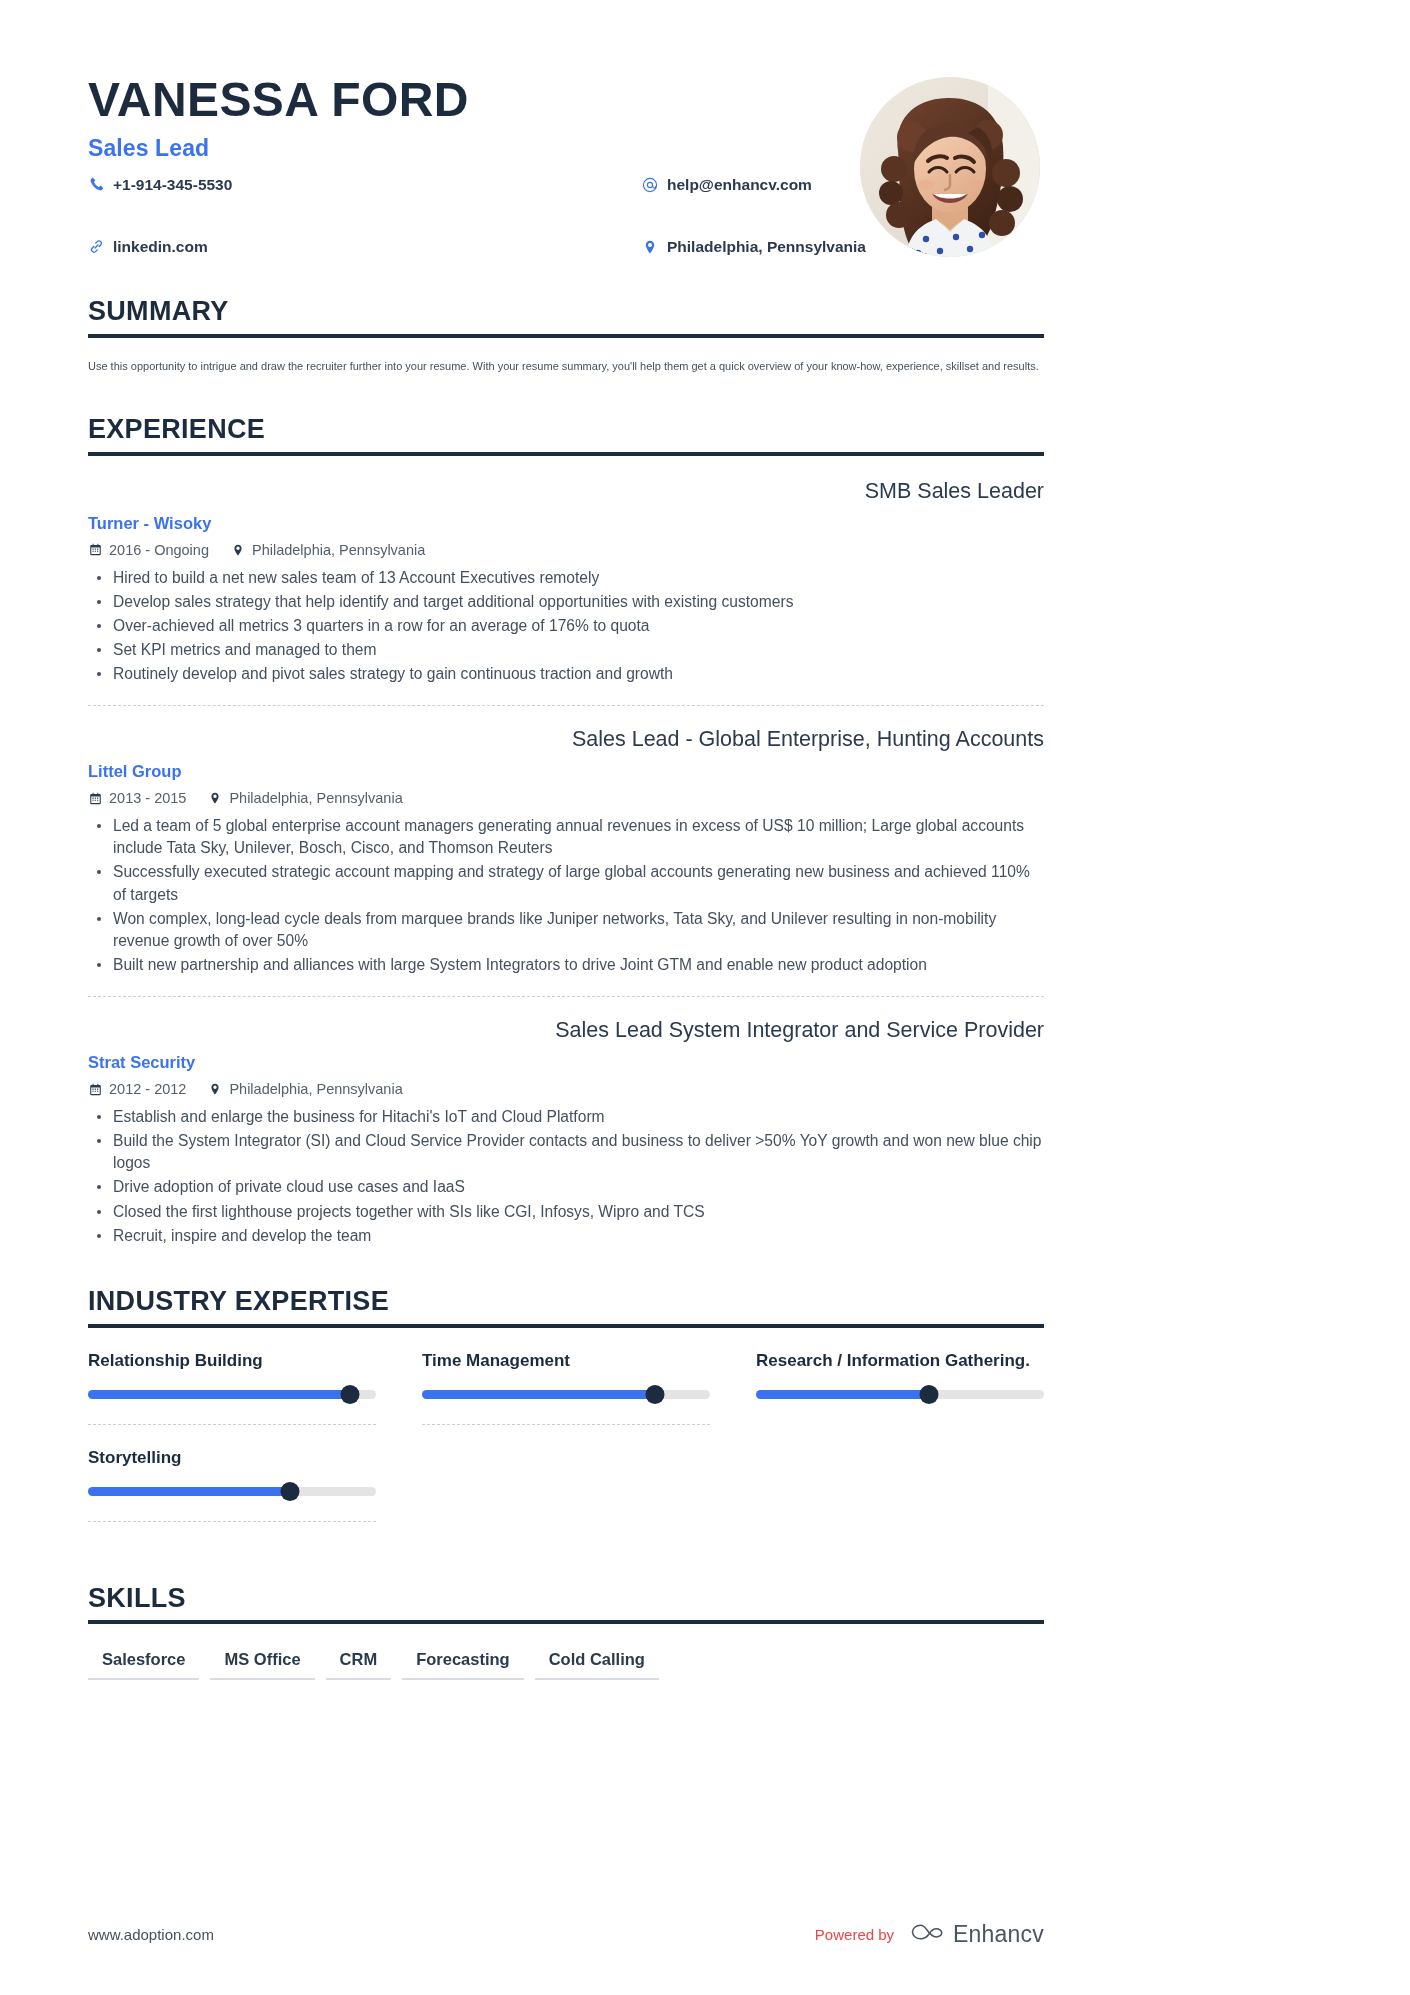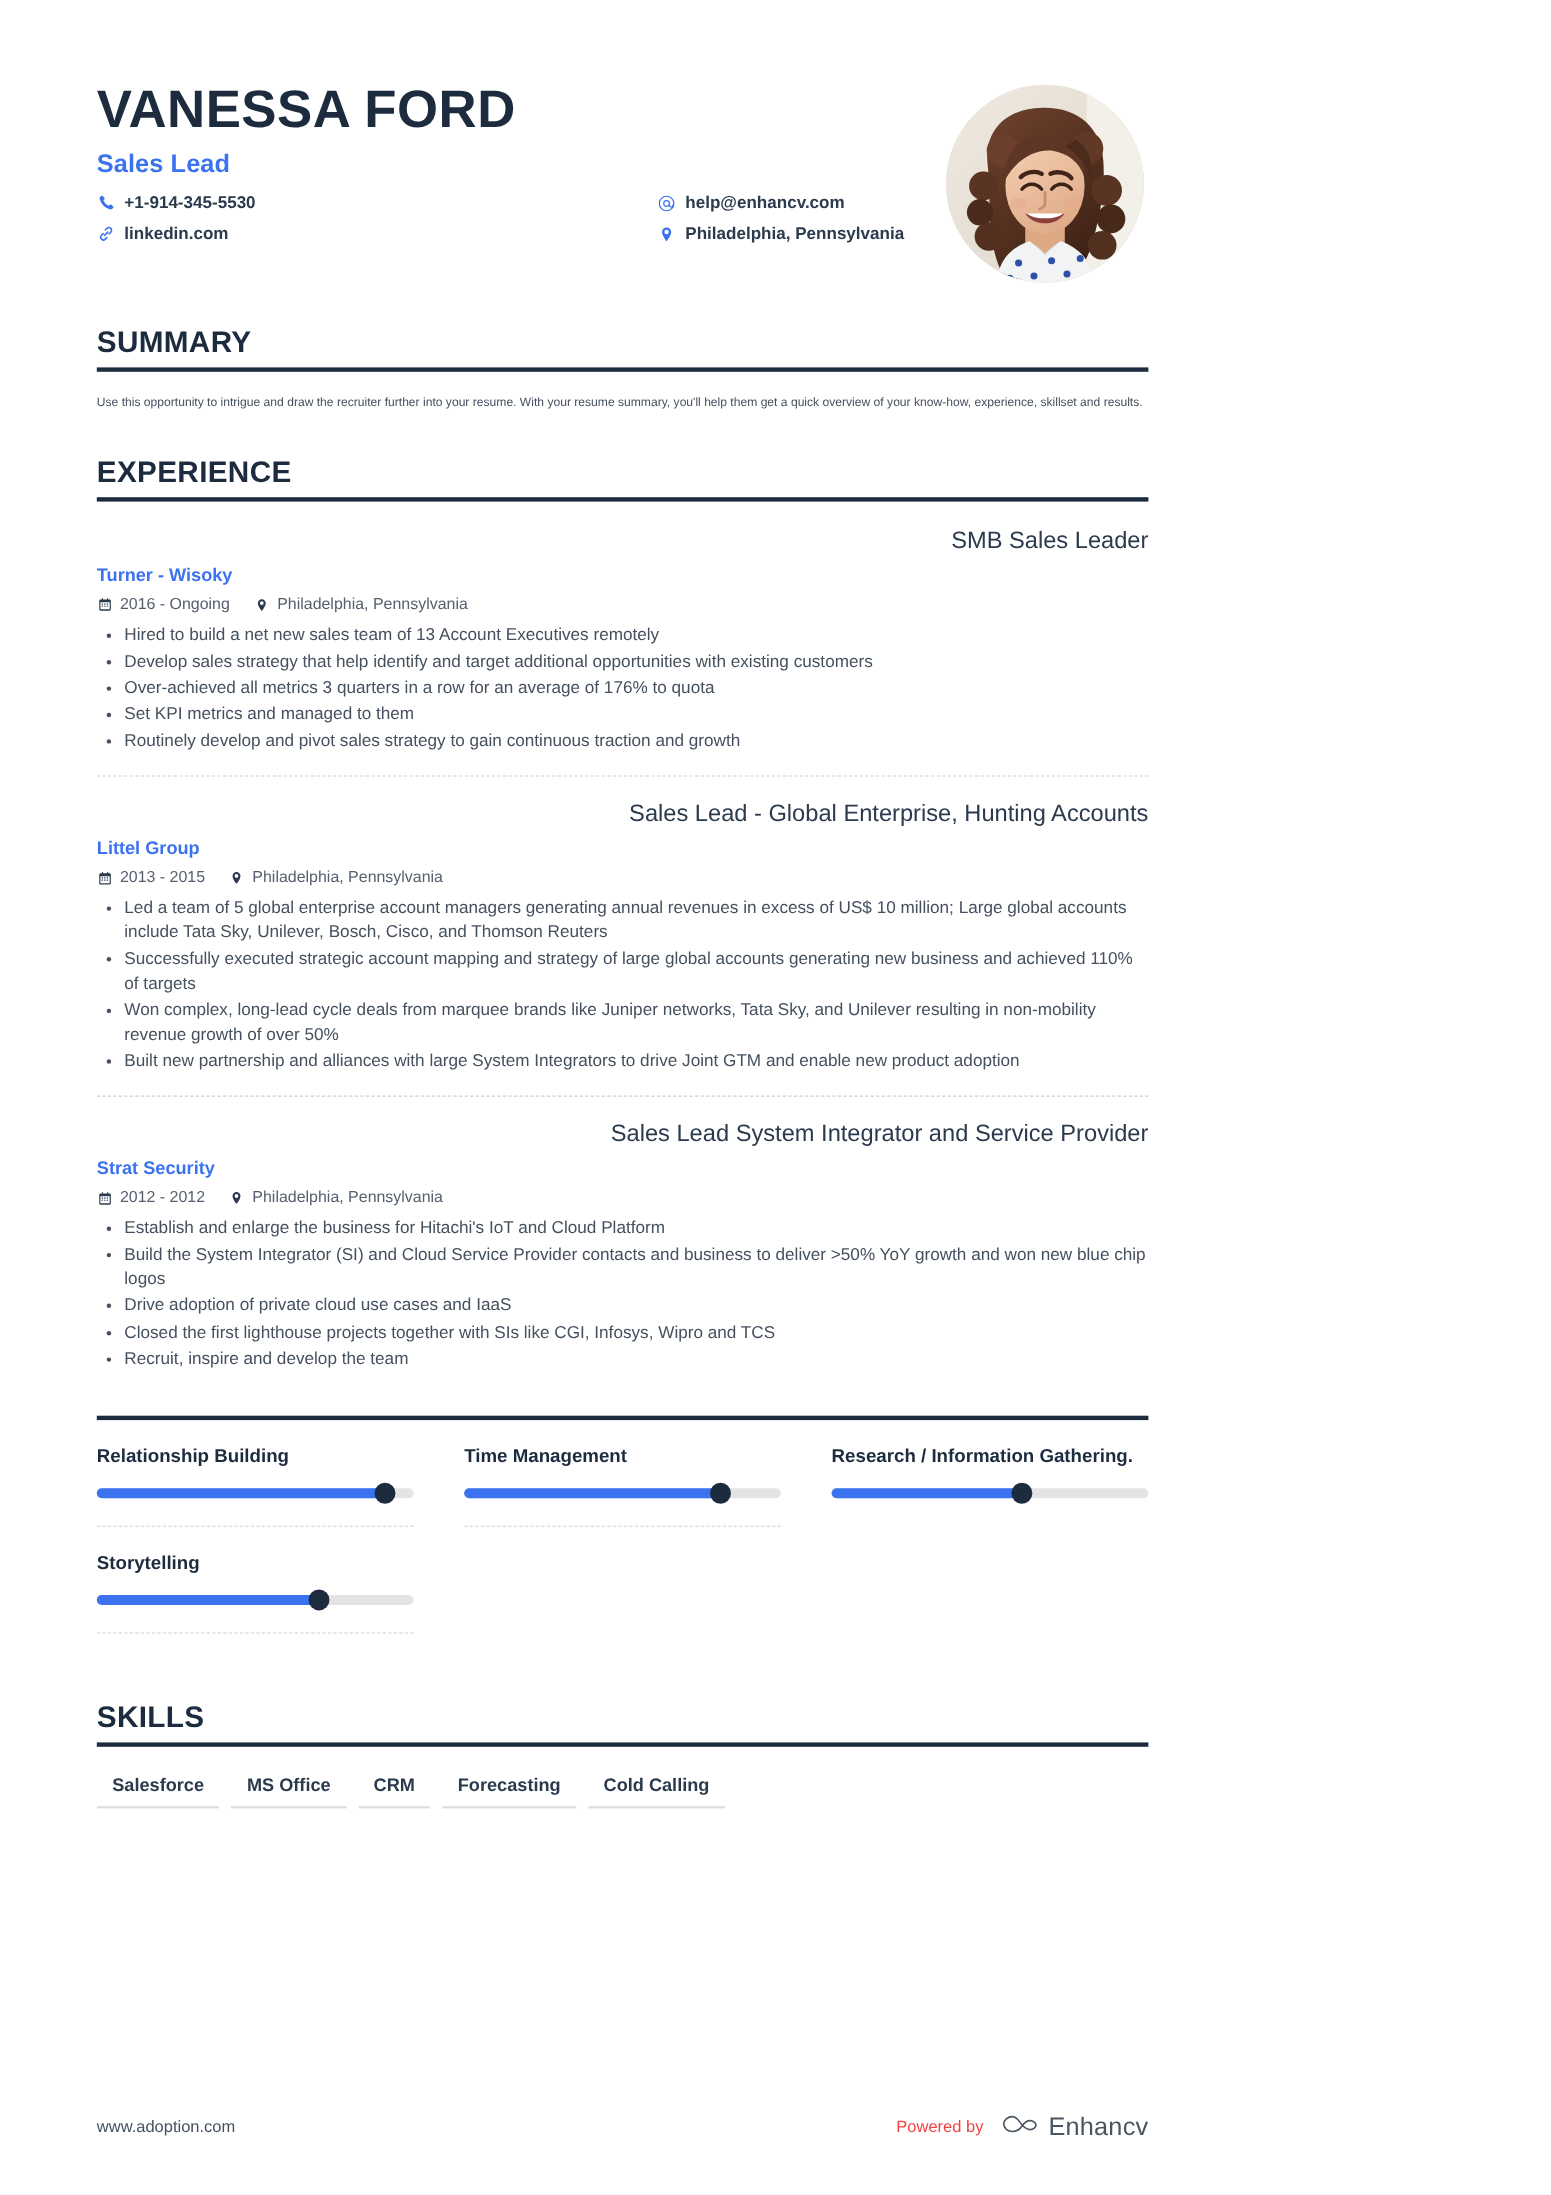--- a/index.html
+++ b/index.html
@@ -50,20 +50,21 @@
     margin-top: 9px;
     letter-spacing: 0.1px;
   }
 
   .contact-grid {
     margin-top: 14px;
     display: grid;
     grid-template-columns: 510px auto;
     row-gap: 10px;
     column-gap: 0px;
+    gap: 44px;
   }
 
   .contact-item {
     display: flex;
     align-items: center;
     gap: 9px;
     font-size: 15.5px;
     font-weight: 700;
     color: #2b3a4d;
     white-space: nowrap;
@@ -521,20 +522,21 @@
         <li>Establish and enlarge the business for Hitachi's IoT and Cloud Platform</li>
         <li>Build the System Integrator (SI) and Cloud Service Provider contacts and business to deliver &gt;50% YoY growth and won new blue chip logos</li>
         <li>Drive adoption of private cloud use cases and IaaS</li>
         <li>Closed the first lighthouse projects together with SIs like CGI, Infosys, Wipro and TCS</li>
         <li>Recruit, inspire and develop the team</li>
       </ul>
     </div>
   </div>
 
   <div class="section">
+    <div class="section-title">INDUSTRY EXPERTISE</div>
     <div class="section-rule"></div>
 
     <div class="expertise-grid">
 
       <div class="expertise-cell row1">
         <div class="expertise-label">Relationship Building</div>
         <div class="slider">
           <div class="slider-track"></div>
           <div class="slider-fill" style="width: 91%;"></div>
           <div class="slider-knob" style="left: 91%;"></div>

